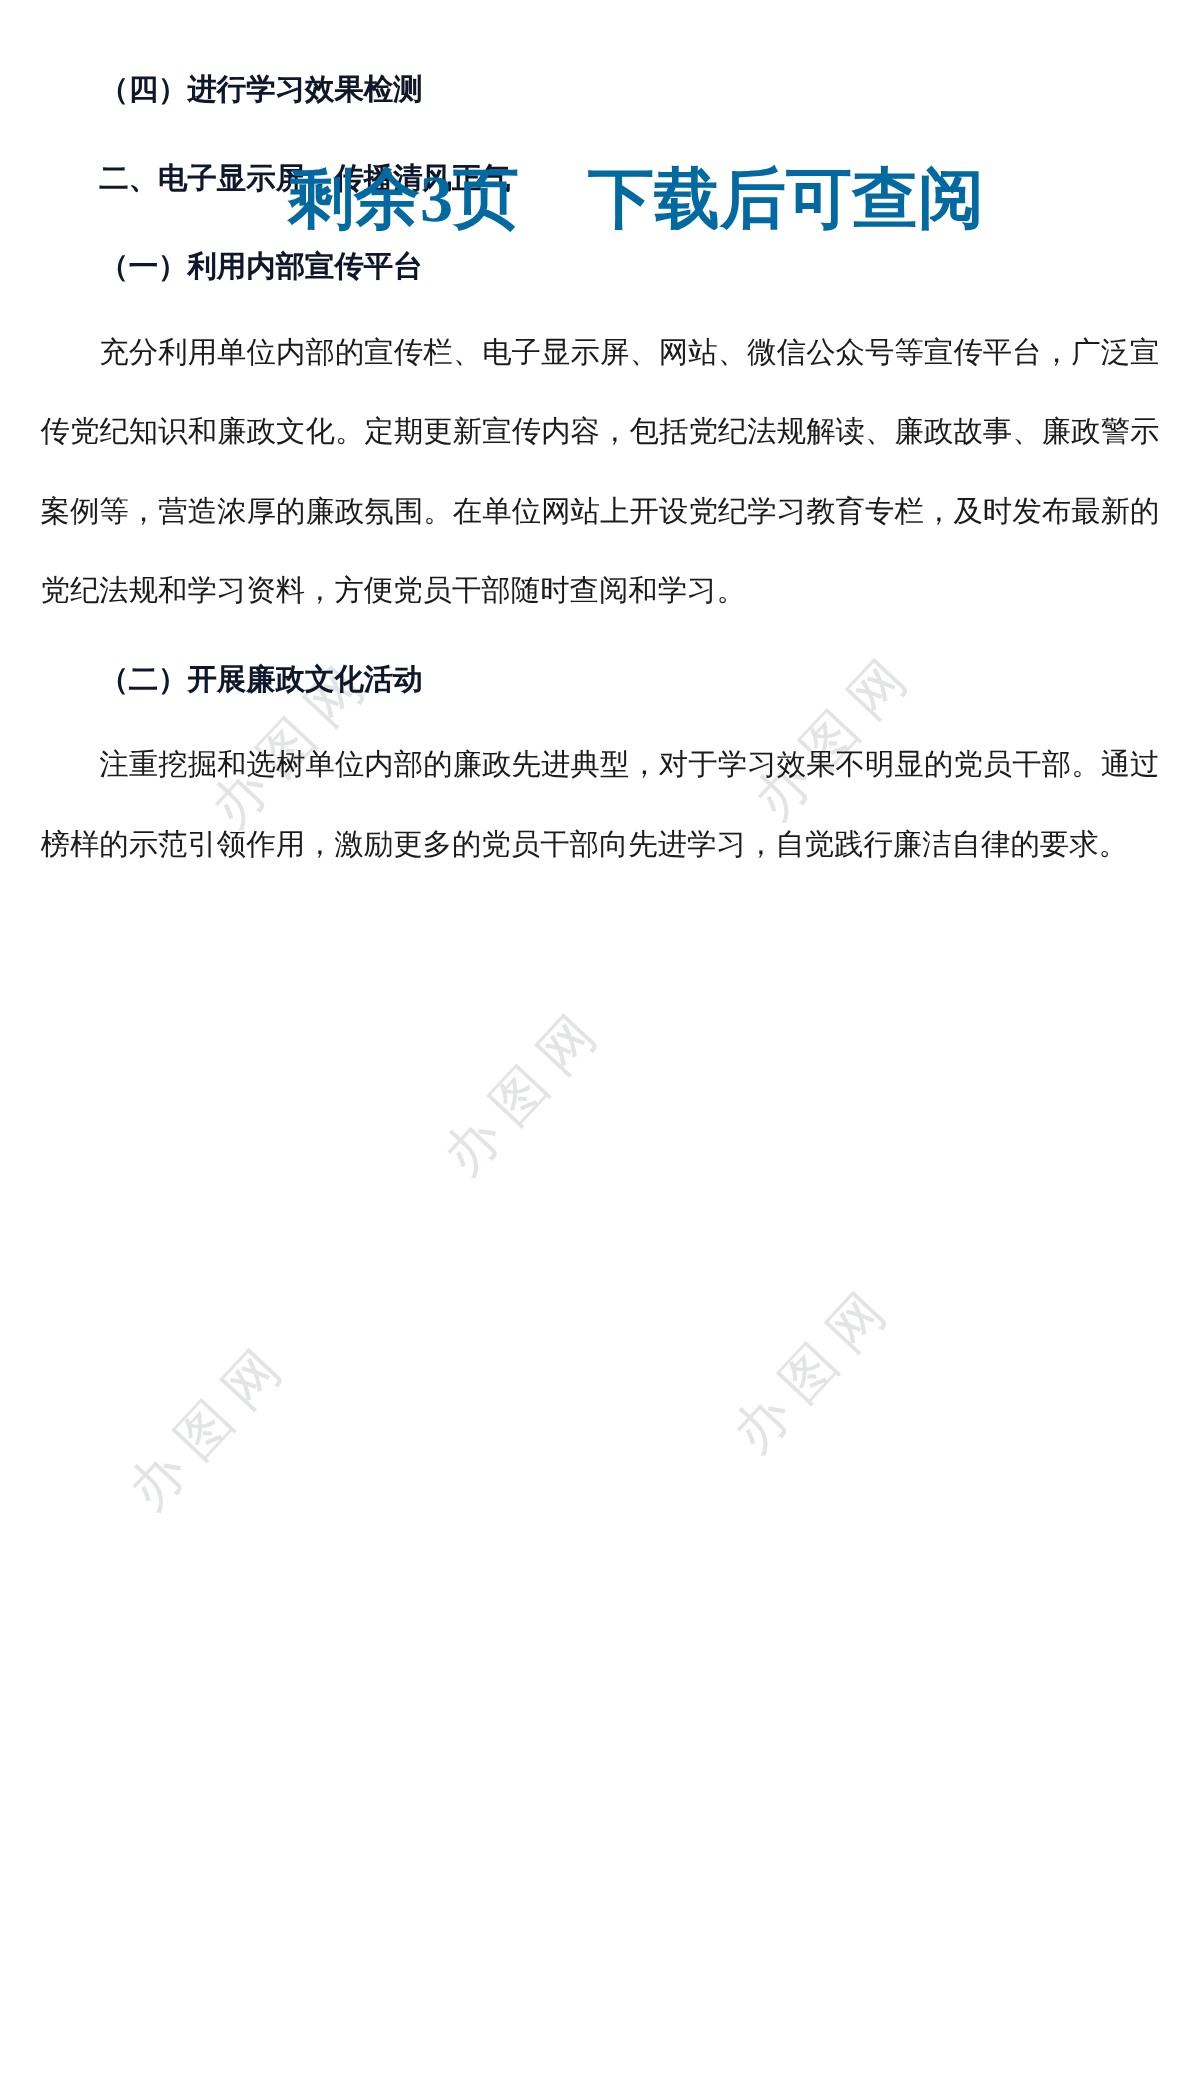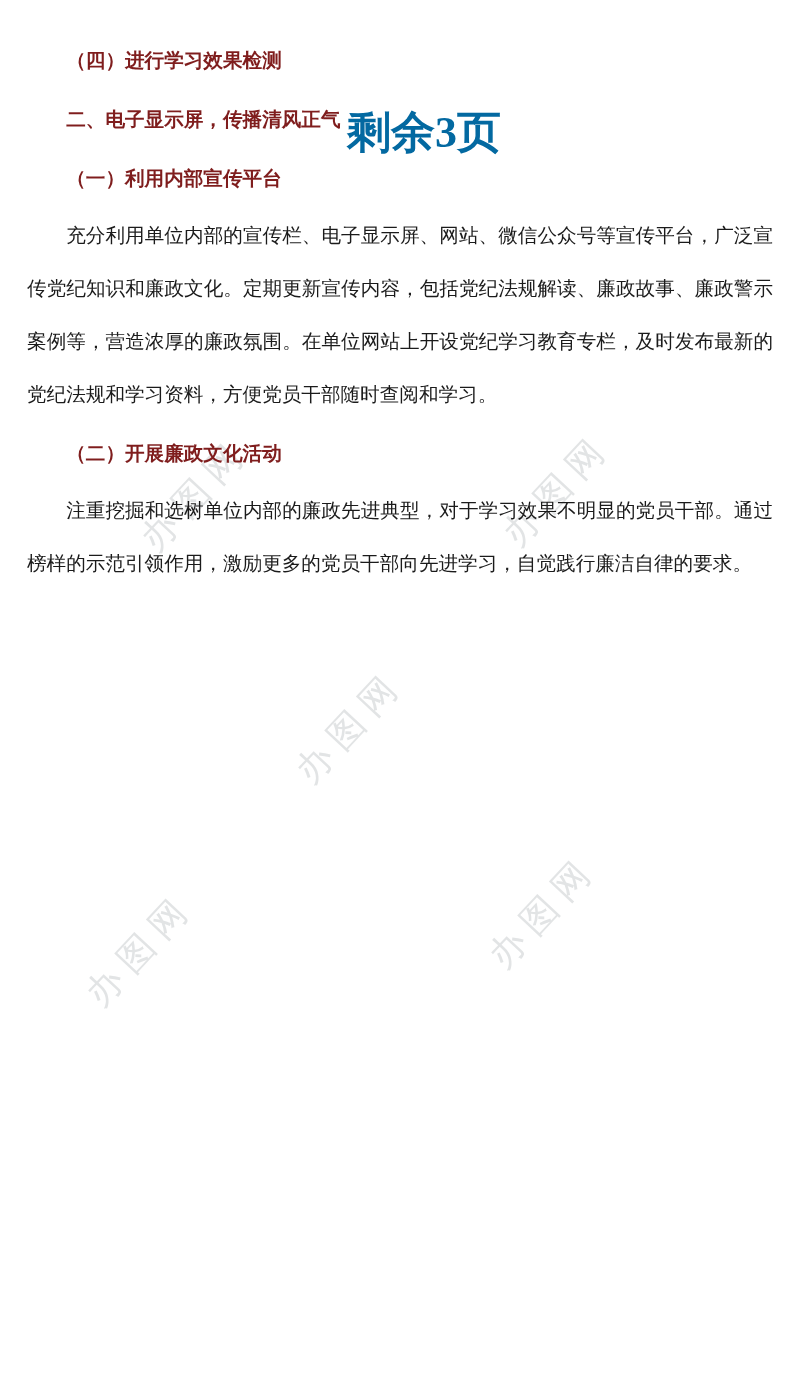--- a/index.html
+++ b/index.html
@@ -42,21 +42,21 @@
     margin: 0;
     text-align: justify;
     text-indent: 2em;
     word-break: break-all;
   }
   .doc .paragraph.no-indent { text-indent: 0; }
   .doc .heading {
     margin: 6px 0 4px 0;
     font-weight: 700;
     text-indent: 2em;
-    color: #7f1d1d;
+    color: #0f172a;
   }
   .footer {
     position: relative;
     z-index: 1;
     margin-top: 104px;
     width: 746px; margin-left: 27px;
     display: flex;
     justify-content: center;
     gap: 46px;
     padding-left: 24px;
@@ -85,15 +85,16 @@
       <div class="heading">（四）进行学习效果检测</div>
       <div class="heading level1">二、电子显示屏，传播清风正气</div>
       <div class="heading">（一）利用内部宣传平台</div>
       <div class="paragraph">充分利用单位内部的宣传栏、电子显示屏、网站、微信公众号等宣传平台，广泛宣传党纪知识和廉政文化。定期更新宣传内容，包括党纪法规解读、廉政故事、廉政警示案例等，营造浓厚的廉政氛围。在单位网站上开设党纪学习教育专栏，及时发布最新的党纪法规和学习资料，方便党员干部随时查阅和学习。</div>
       <div class="heading">（二）开展廉政文化活动</div>
       <div class="paragraph">注重挖掘和选树单位内部的廉政先进典型，对于学习效果不明显的党员干部。通过榜样的示范引领作用，激励更多的党员干部向先进学习，自觉践行廉洁自律的要求。</div>
     </div>
 
   <div class="footer">
     <span>剩余3页</span>
+    <span>下载后可查阅</span>
   </div>
 
 </div>
 
 </body></html>

